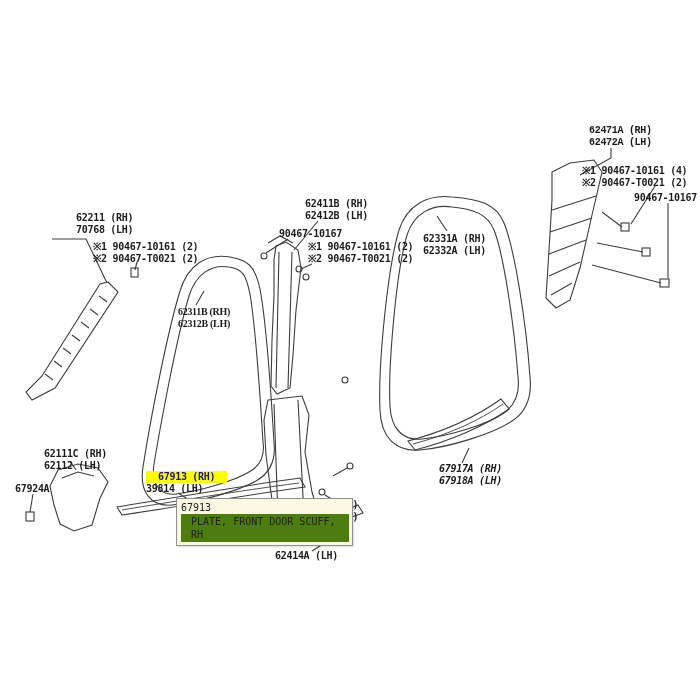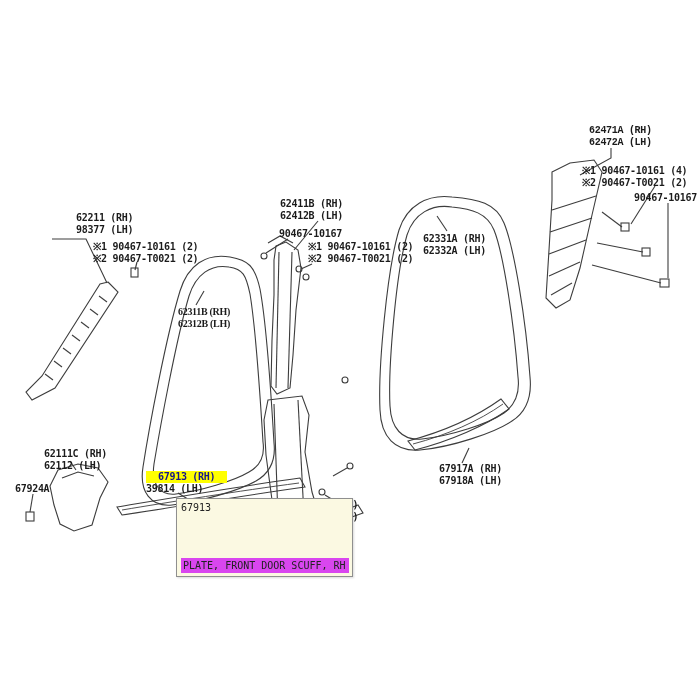--- a/index.html
+++ b/index.html
@@ -13,21 +13,21 @@
   .part-label{position:absolute;font:700 10px/11.5px "DejaVu Sans Mono",monospace;
       color:#1b1b1b;letter-spacing:-0.3px;white-space:nowrap;}
   .part-label.highlighted{padding:0 12px;color:#14148c;}
   .watermark{position:absolute;left:268px;top:262px;width:230px;height:135px;z-index:2;
       opacity:.6;pointer-events:none;color:#d95f5f;}
   .tooltip{position:absolute;left:176px;top:498px;width:168px;z-index:5;
       border:1px solid #8f8f8f;background:#fbf9e2;padding:3px 3px 3px 4px;
       box-shadow:1px 1px 2px rgba(0,0,0,.15);}
   .tooltip .num{font:400 10px/12px "DejaVu Sans Mono",monospace;color:#222;}
   .tooltip .desc{font:400 10px/13px "DejaVu Sans Mono",monospace;color:#222;
-      background:#d946ef;padding:1px 2px;margin-top:44px;}
+      background:#4d7c0f;padding:1px 10px;}
 </style>
 </head>
 <body>
 
 <div class="stage">
 
   <svg class="diagram" width="700" height="700" viewBox="0 0 700 700">
 
     <g>
       <polyline points="52,239 86,239 107,283"></polyline>
@@ -143,31 +143,31 @@
     <g>
       <path d="M 408 441 C 442 432, 476 417, 501 399 L 509 409 C 485 426, 450 441, 415 450 Z"></path>
       <path d="M 413 444 C 447 435, 479 421, 503 404" class="hatch"></path>
     </g>
   </svg>
 
 
   <div class="labels-layer" id="labels-layer">
       <div class="part-label" style="left: 76px; top: 212px;">
         <div>62211 (RH)</div>
-        <div>98377 (LH)</div>
+        <div>70768 (LH)</div>
       </div>
       <div class="part-label note" style="left: 93px; top: 241px;">
         <div>※1 90467-10161 (2)</div>
         <div>※2 90467-T0021 (2)</div>
       </div>
       <div class="part-label" style="left: 178px; top: 306px; font-family: Liberation Serif, serif;">
         <div>62311B (RH)</div>
         <div>62312B (LH)</div>
       </div>
-      <div class="part-label" style="left: 280px; top: 198px;">
+      <div class="part-label" style="left: 305px; top: 198px;">
         <div>62411B (RH)</div>
         <div>62412B (LH)</div>
       </div>
       <div class="part-label" style="left: 279px; top: 228px;">
         <div>90467-10167</div>
       </div>
       <div class="part-label note" style="left: 308px; top: 241px;">
         <div>※1 90467-10161 (2)</div>
         <div>※2 90467-T0021 (2)</div>
       </div>
@@ -195,21 +195,21 @@
       </div>
       <div class="part-label highlighted" style="left: 146px; top: 471px; background: rgb(255, 255, 0);">
         <div>67913 (RH)</div>
       </div>
       <div class="part-label" style="left: 146px; top: 483px;">
         <div>39814 (LH)</div>
       </div>
       <div class="part-label" style="left: 275px; top: 550px;">
         <div>62414A (LH)</div>
       </div>
-      <div class="part-label" style="left: 439px; top: 463px;">
+      <div class="part-label" style="left: 439px; top: 463px; font-style: italic;">
         <div>67917A (RH)</div>
         <div>67918A (LH)</div>
       </div>
       <div class="part-label note" style="left: 341px; top: 499px;">
         <div>(2)</div>
         <div>(2)</div>
       </div>
     </div>
 
   <div class="tooltip">

